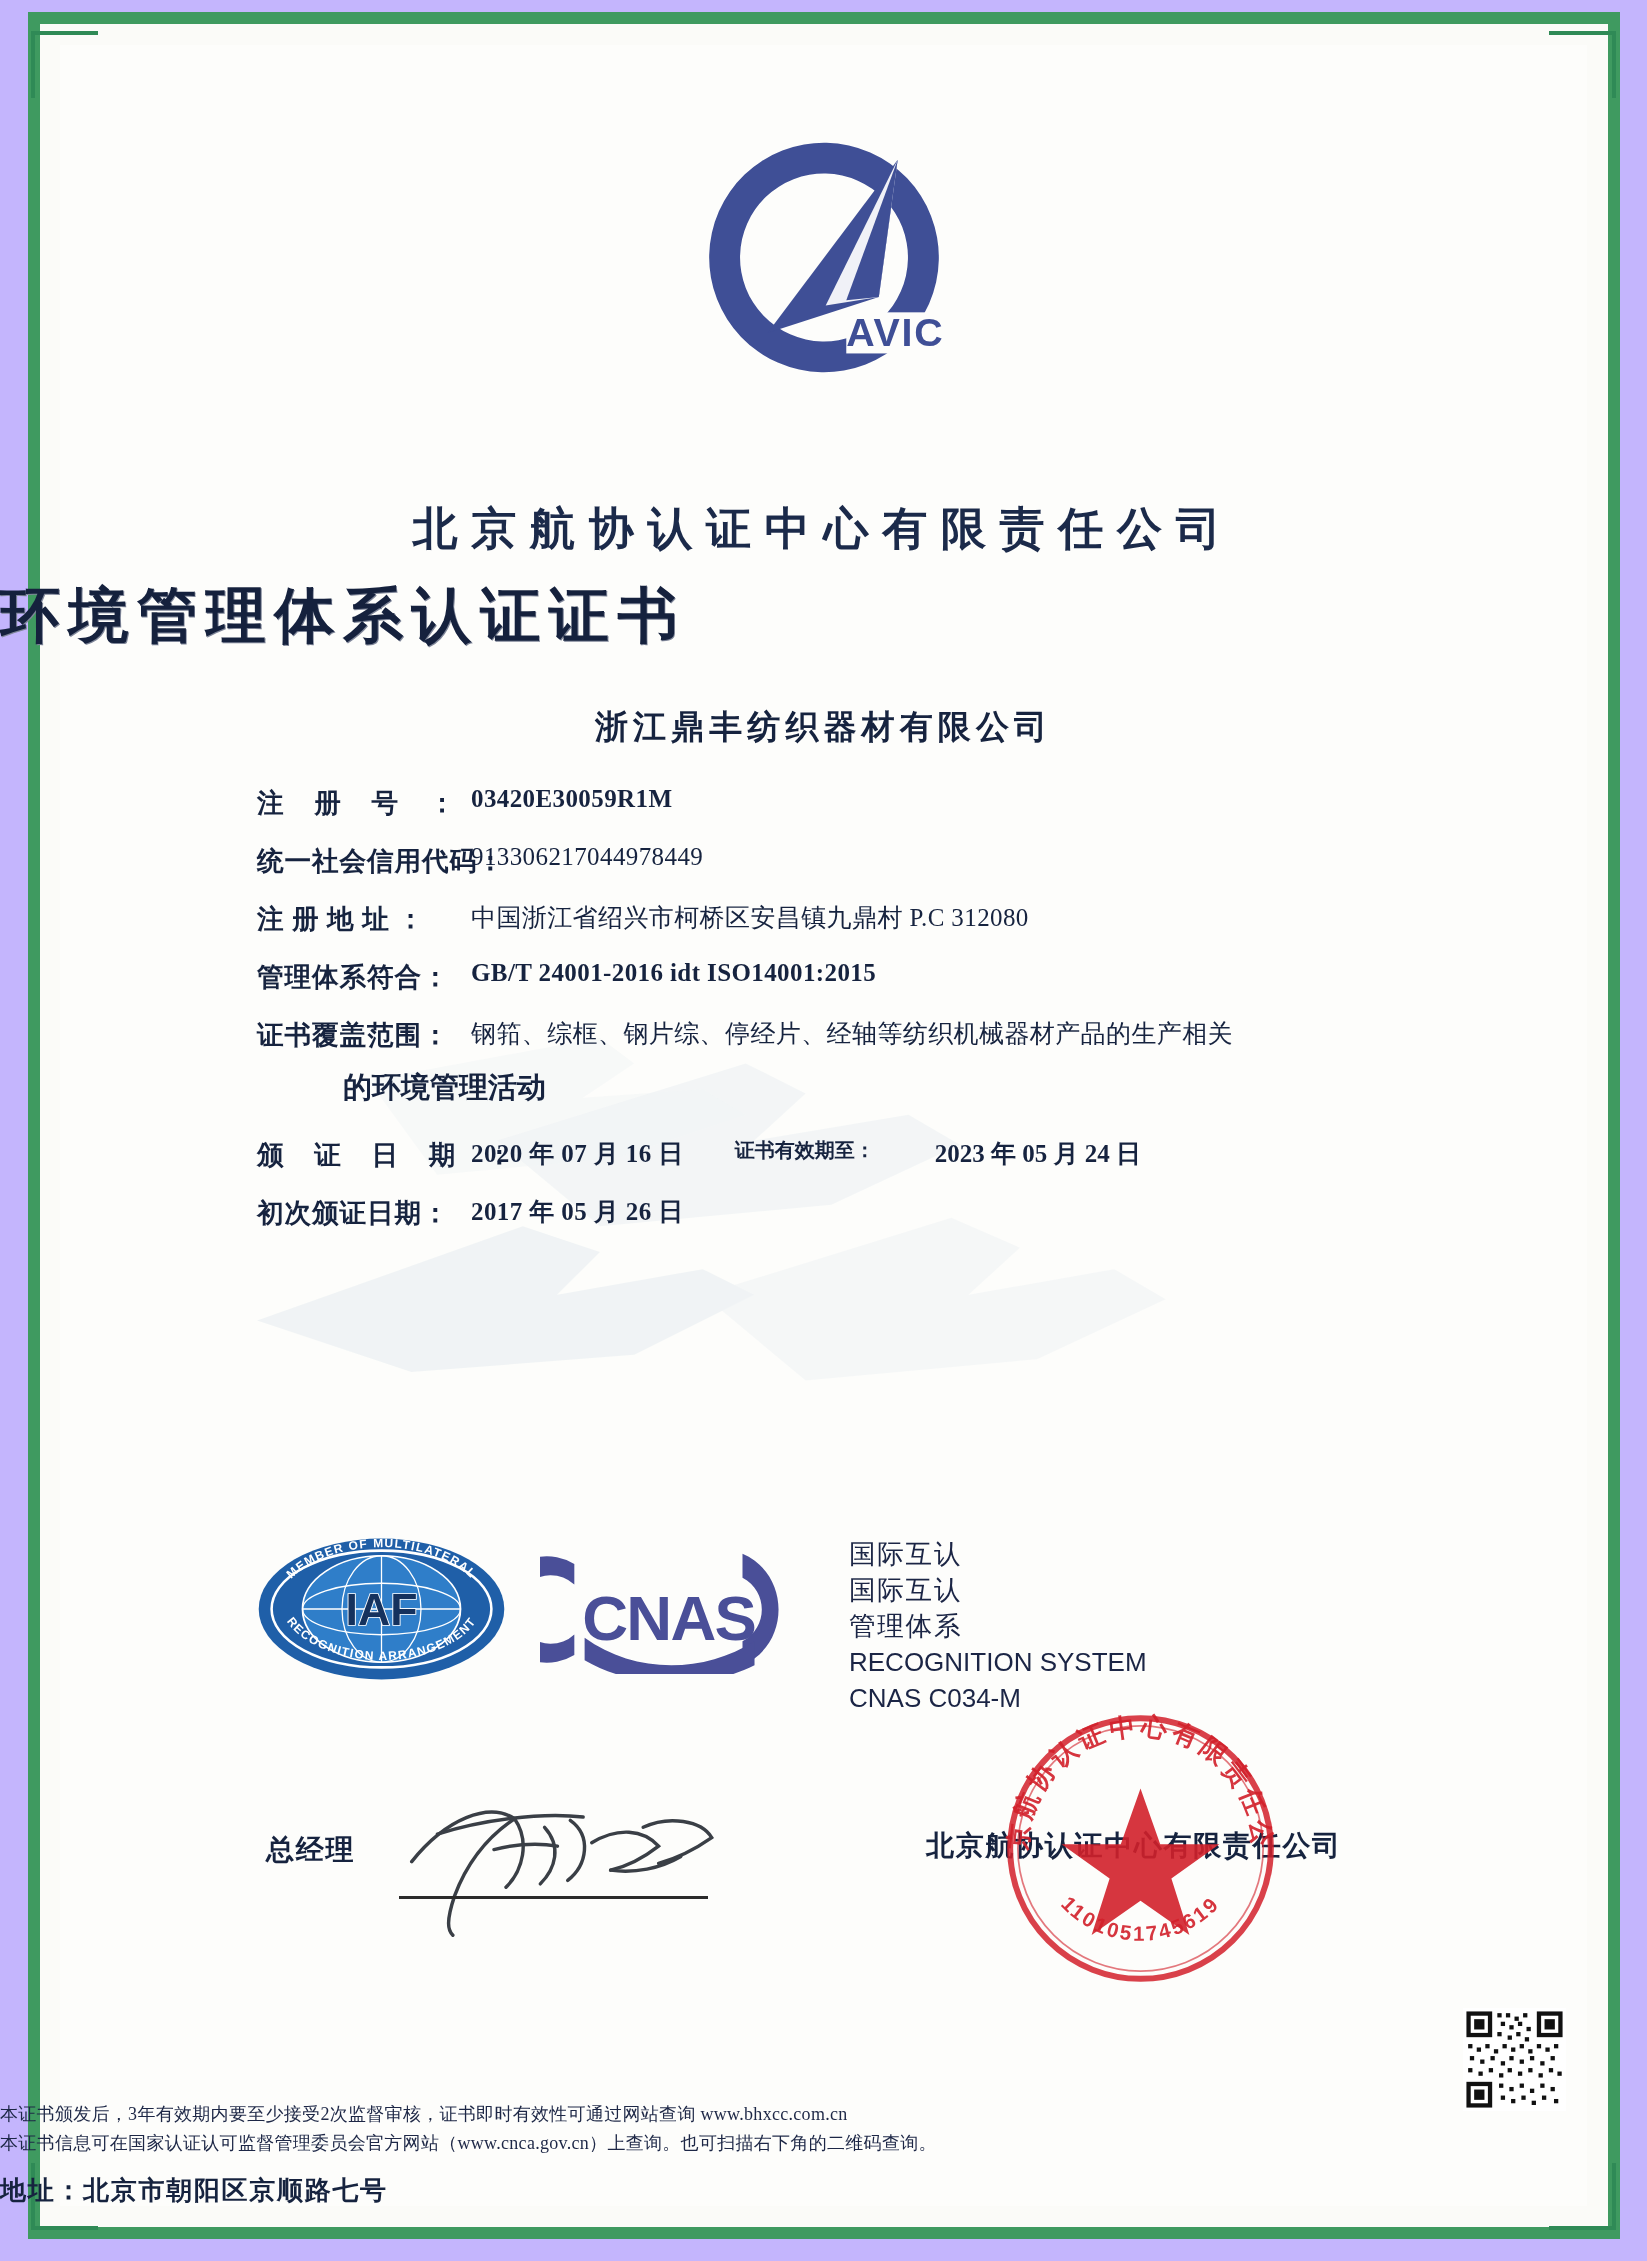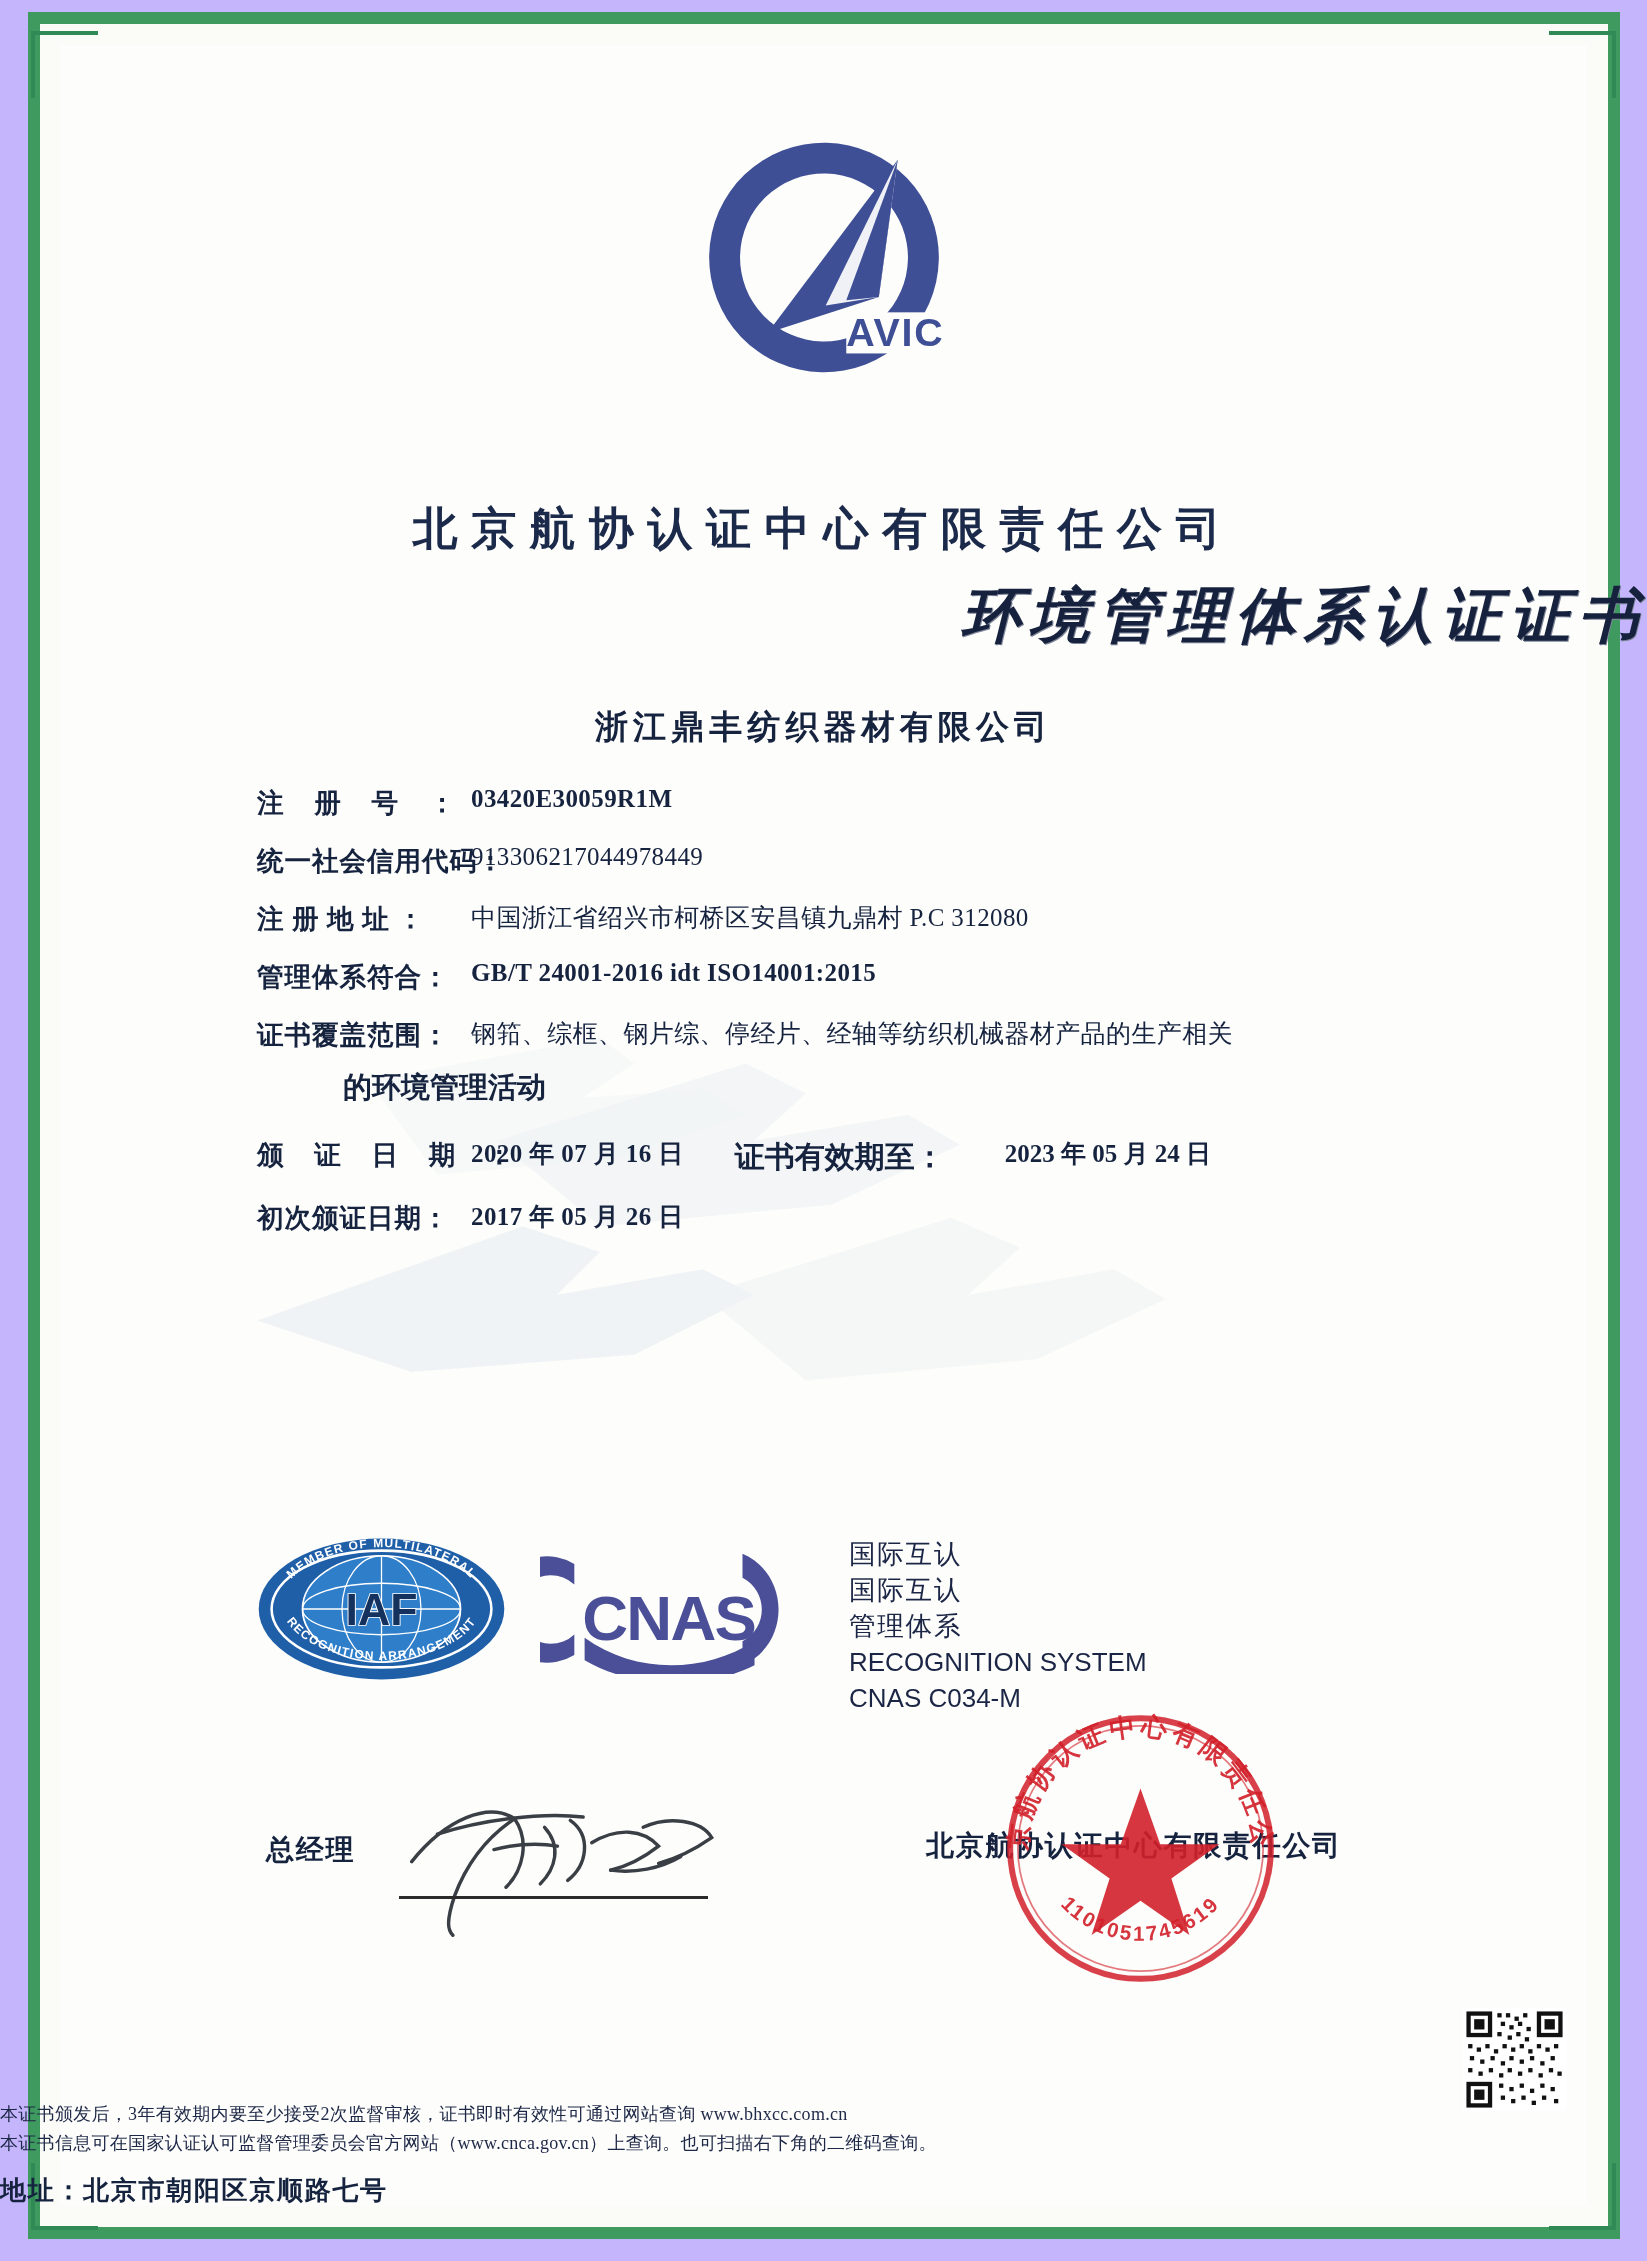--- a/index.html
+++ b/index.html
@@ -60,28 +60,27 @@
     position:absolute;top:560;left:0;width:100%;
     text-align:center;
     font-size:45px;
     letter-spacing:13.7px;
     color:#1b2a4a;
     font-family:"Liberation Serif", serif;
     font-weight:600;
   }
   .cert-title{
     position:absolute;left:0;width:100%;
-    text-align:right;
+    text-align:left;
     font-size:60px;
     letter-spacing:8.6px;
     font-weight:bold;
     color:#15213d;
     font-family:"DejaVu Sans", sans-serif;
     text-shadow:0.9px 0.9px 0 #7f8699;
-    font-style:italic;
   }
   .company{
     position:absolute;left:0;width:100%;
     text-align:center;
     font-size:33px;
     letter-spacing:5.1px;
     color:#16233f;
     font-weight:600;
   }
 
@@ -117,21 +116,21 @@
     margin-top:-6.9px;
     margin-bottom:22px;
     font-weight:700;
   }
   .dates-row .val2{
     font-size:25px;
     font-weight:600;
     margin-left:60px;
   }
   .dates-row .lbl2{
-    font-size:30px;
+    font-size:20px;
     font-weight:600;
     margin-left:51px;
     white-space:nowrap;
   }
 
   
   .marks{
     position:absolute;
     left:257px;top:1536px;
     width:1141px;height:189px;

